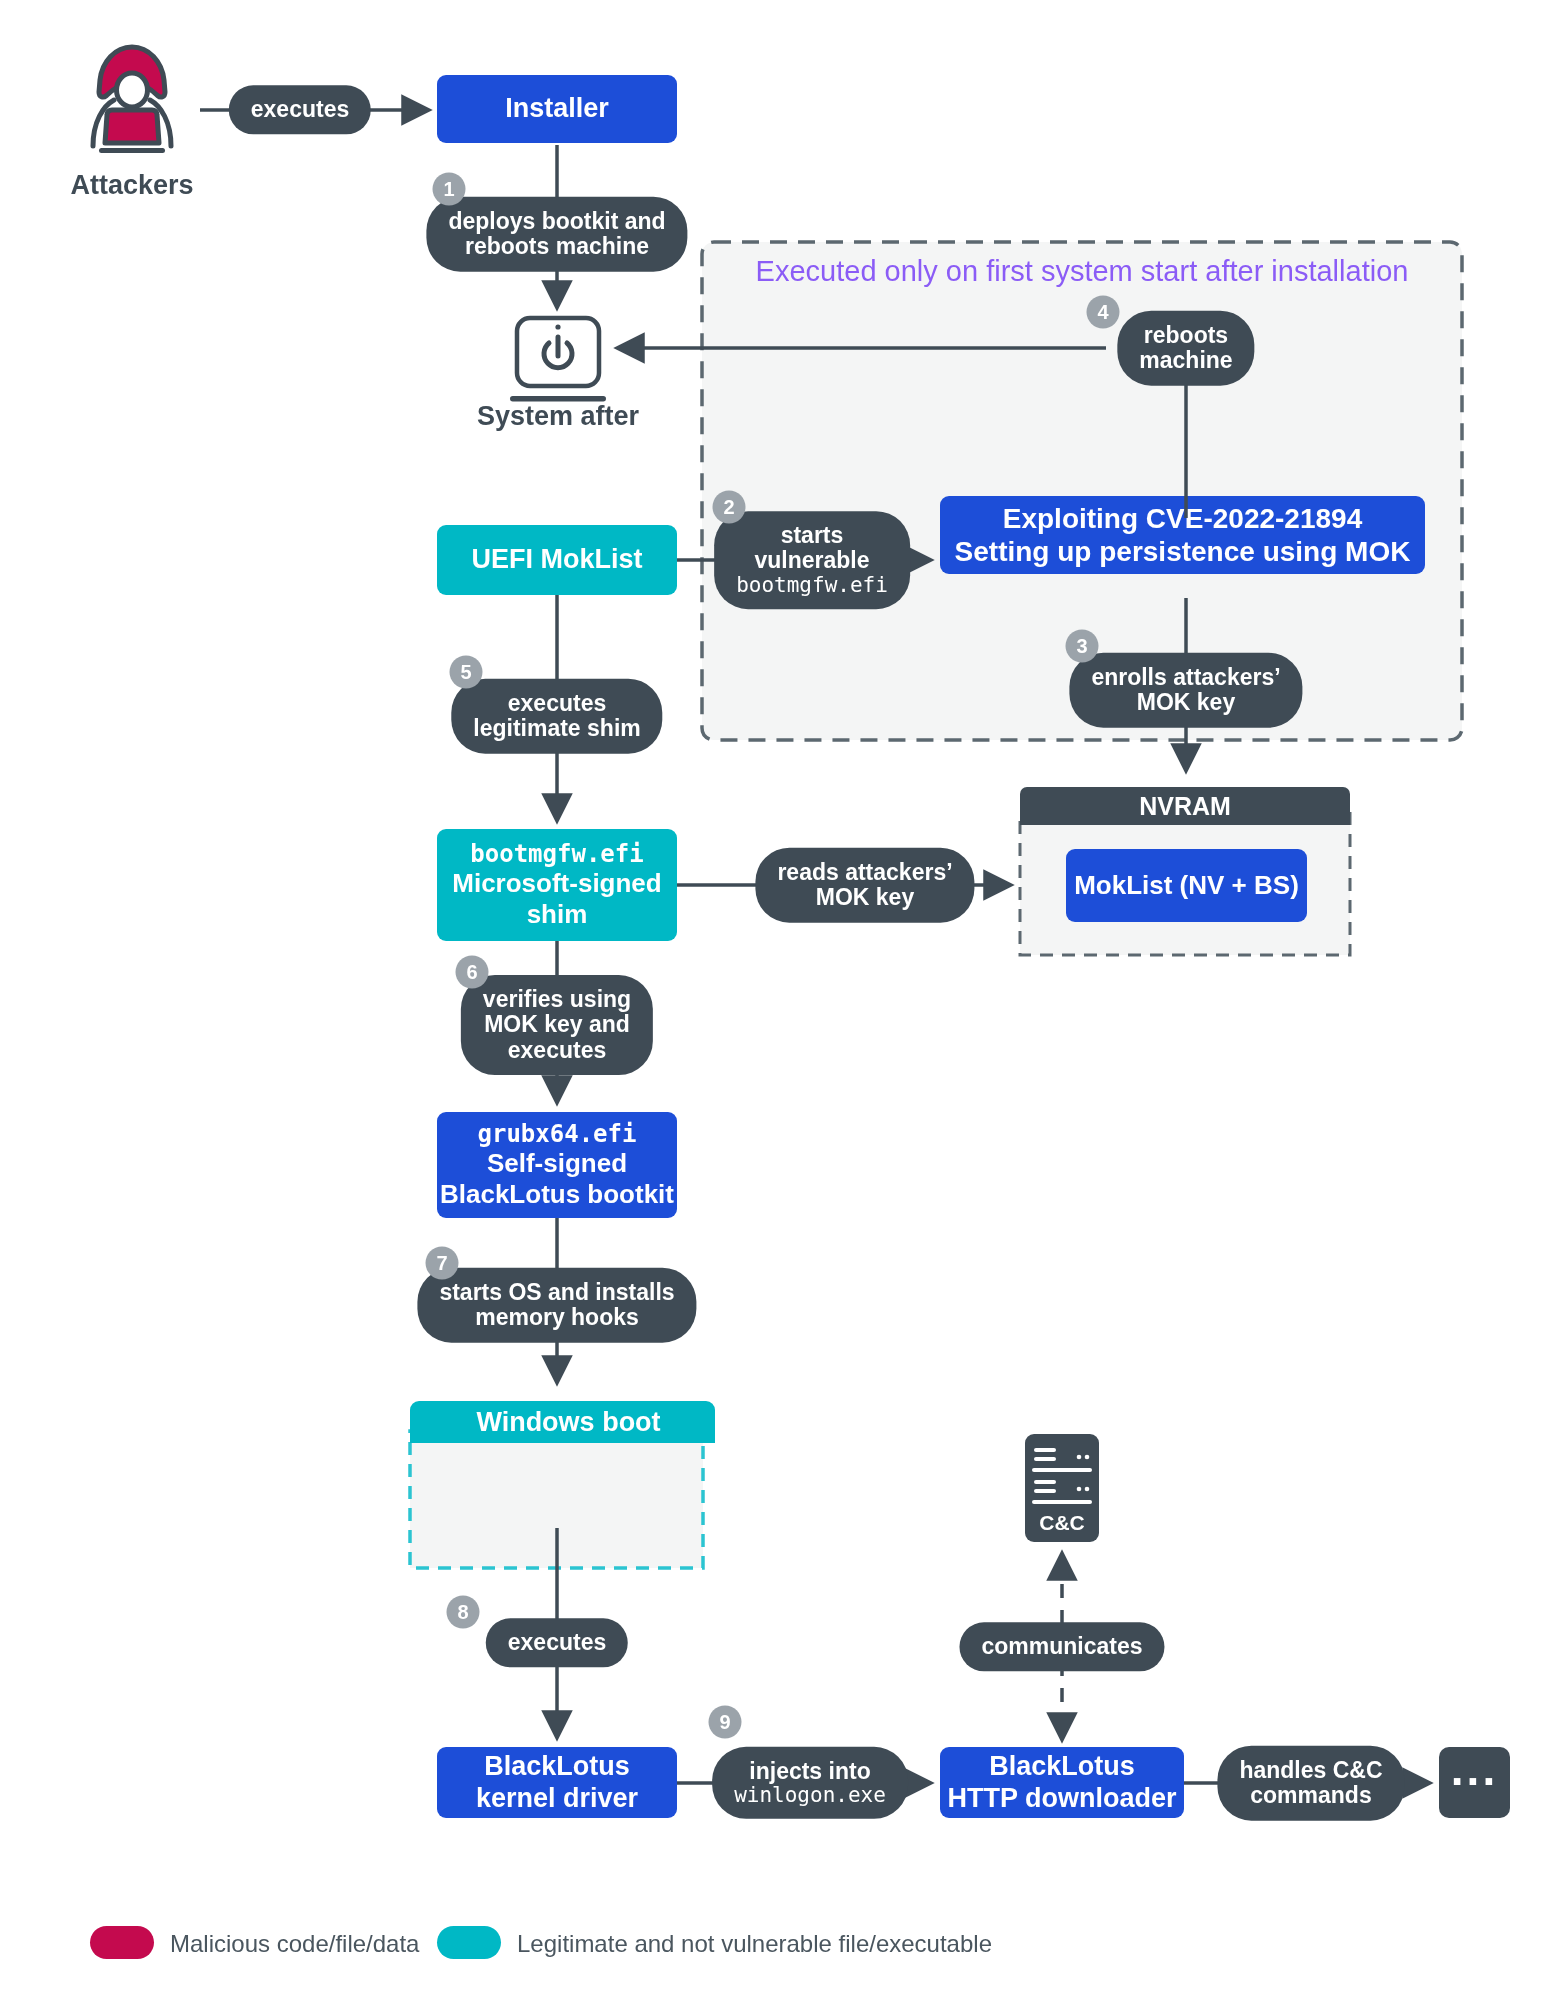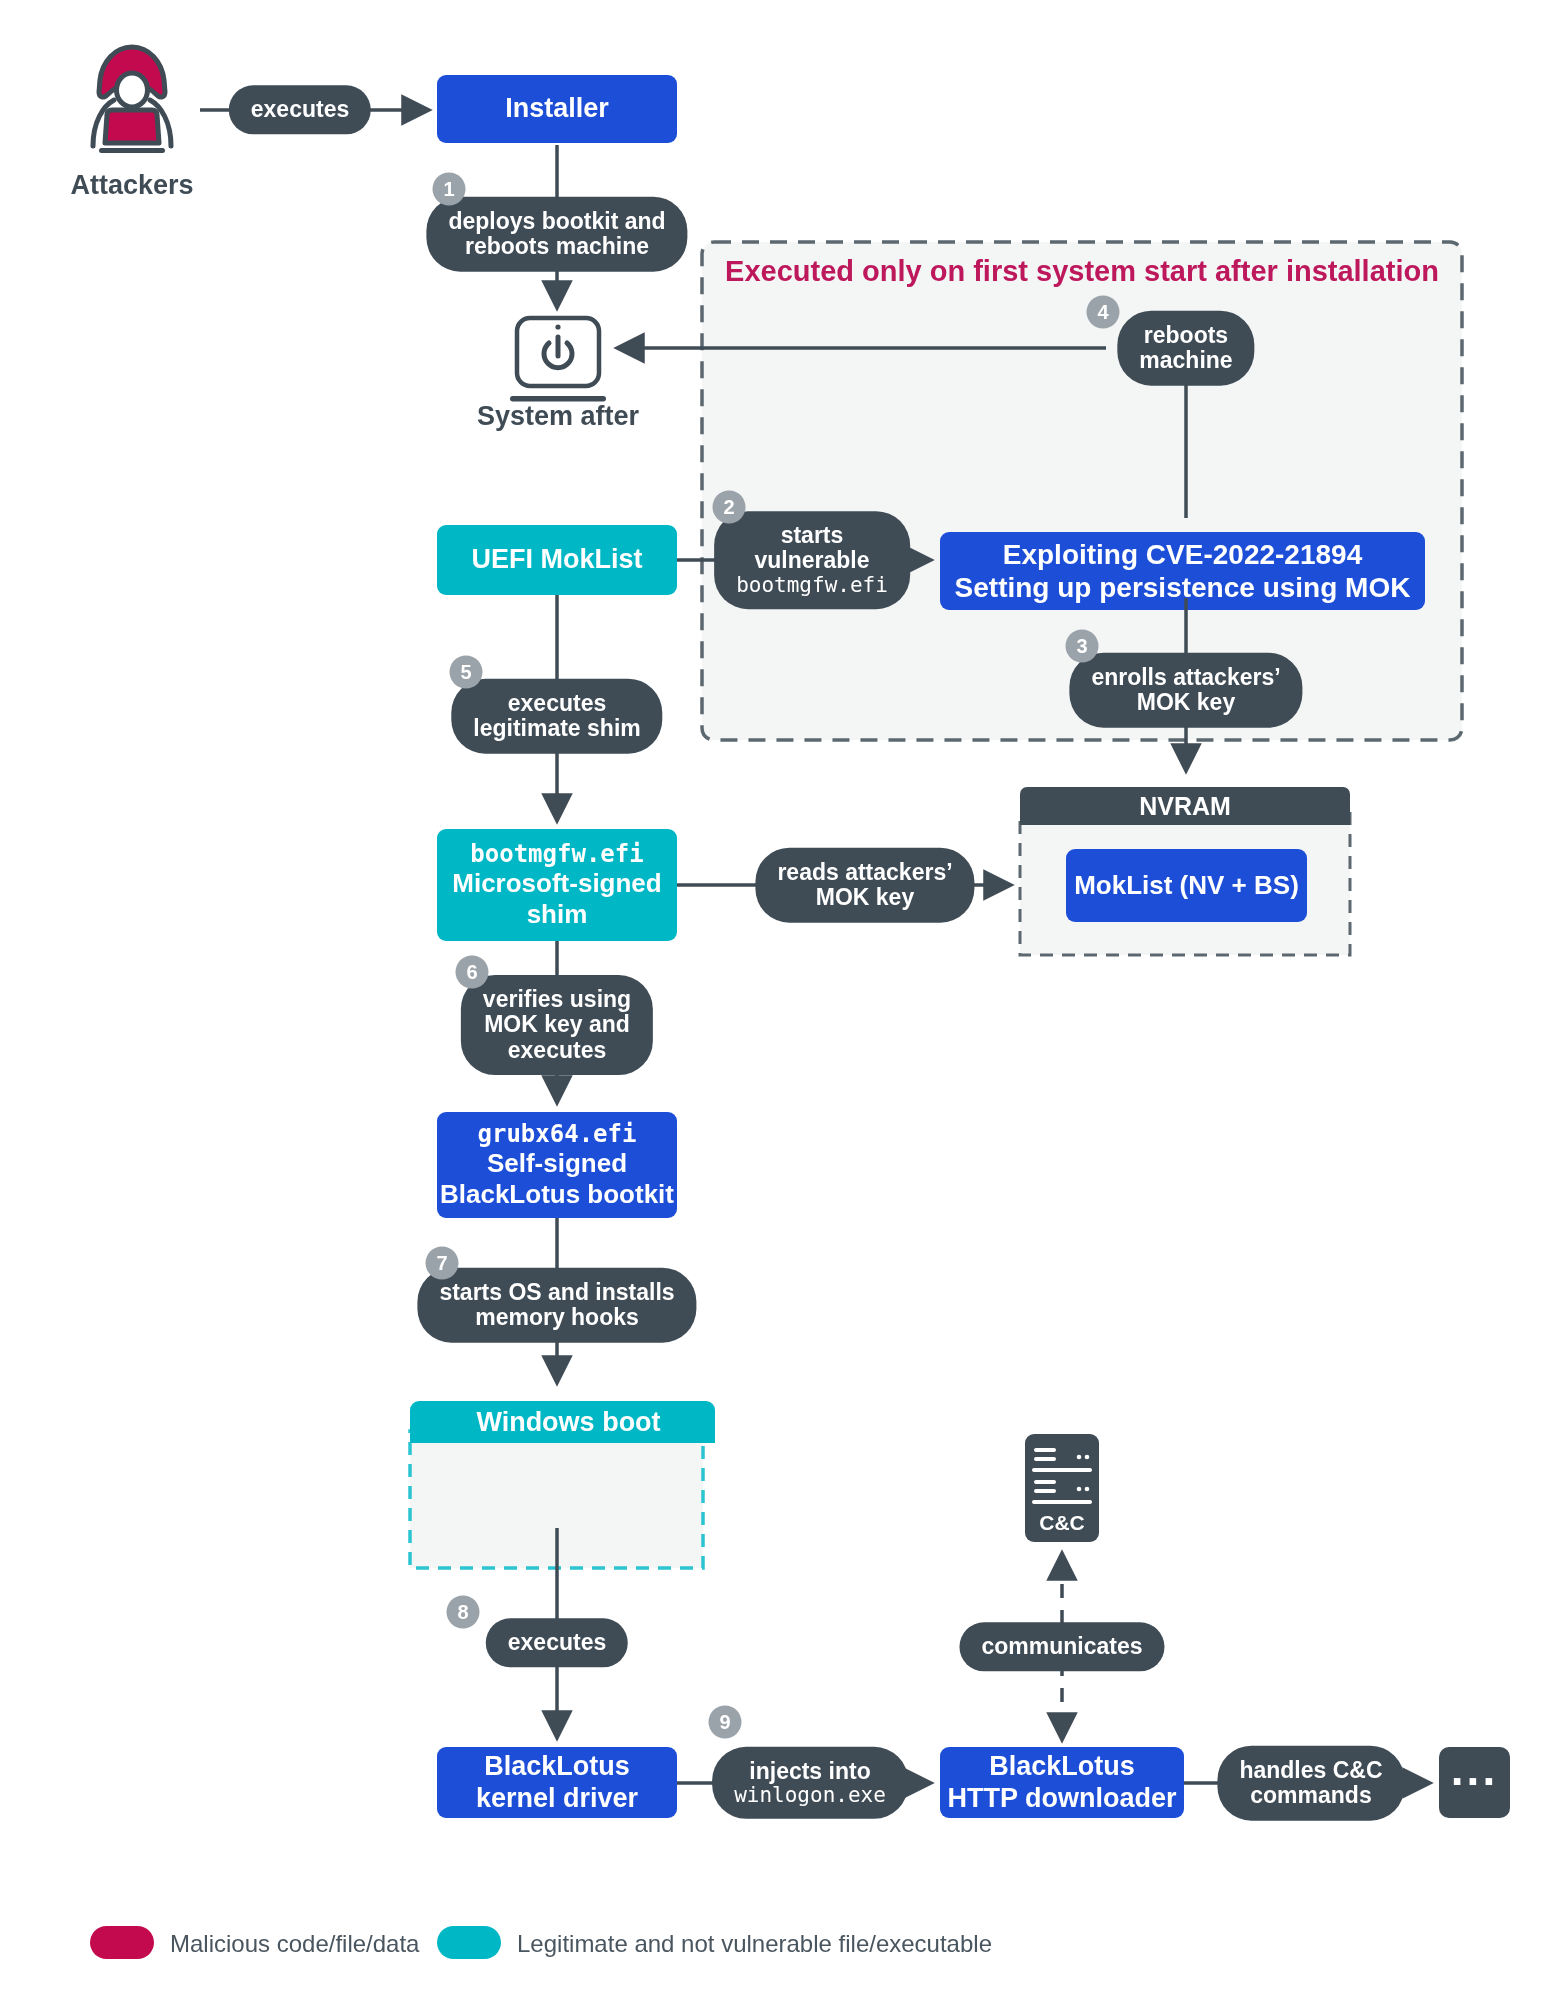--- a/index.html
+++ b/index.html
@@ -22,21 +22,21 @@
         border-radius:34px;text-align:center;font-weight:700;font-size:23px;line-height:1.1;
         padding:12px 22px;white-space:nowrap;}
   .pill .pmono{font-family:"DejaVu Sans Mono","Liberation Mono",monospace;font-weight:400;font-size:21px;}
 
   
   .badge{position:absolute;transform:translate(-50%,-50%);width:33px;height:33px;border-radius:50%;
          background:#9ba3aa;color:#fff;font-weight:700;font-size:20px;display:flex;
          align-items:center;justify-content:center;}
 
   .caption{position:absolute;transform:translateX(-50%);font-weight:700;font-size:27px;color:#3f4b55;white-space:nowrap;}
-  .region-title{position:absolute;font-weight:700;font-size:29px;color:#be185d;white-space:nowrap;transform:translateX(-50%);}
+  .region-title{position:absolute;font-weight:400;font-size:29px;color:#8b5cf6;white-space:nowrap;transform:translateX(-50%);}
 
   .hdr{position:absolute;display:flex;align-items:center;justify-content:center;color:#fff;font-weight:700;margin-top:9px;}
   .nvram-hdr{background:#3f4b55;border-radius:7px 7px 0 0;font-size:25px;}
   .wb-hdr{background:#00b8c5;border-radius:9px 9px 0 0;font-size:27px;padding-left:12px;}
 
   .dots-box{position:absolute;background:#3f4b55;border-radius:10px;display:flex;align-items:center;justify-content:center;}
   .dots-box span{color:#fff;font-weight:800;font-size:46px;letter-spacing:3px;transform:translateY(-30%);line-height:1;}
 
   .legend-swatch{position:absolute;width:64px;height:33px;border-radius:17px;}
   .legend-label{position:absolute;font-size:24px;color:#4a565f;white-space:nowrap;}
@@ -89,21 +89,21 @@
   </svg>
 
   <div class="box pink fs27" style="left:437px;top:75px;width:240px;height:68px;">
     <div>Installer</div>
   </div>
 
   <div class="box cyan fs27" style="left:437px;top:525px;width:240px;height:70px;">
     <div>UEFI MokList</div>
   </div>
 
-  <div class="box pink" style="left:940px;top:532px;width:485px;height:78px;font-size:28px;">
+  <div class="box pink" style="left:940px;top:496px;width:485px;height:78px;font-size:28px;">
     <div>Exploiting CVE-2022-21894</div>
     <div>Setting up persistence using MOK</div>
   </div>
 
   <div class="hdr nvram-hdr" style="left:1020px;top:778px;width:330px;height:38px;">
     <div>NVRAM</div>
   </div>
   <div class="box pink fs26" style="left:1066px;top:849px;width:241px;height:73px;">
     <div>MokList (NV + BS)</div>
   </div>

